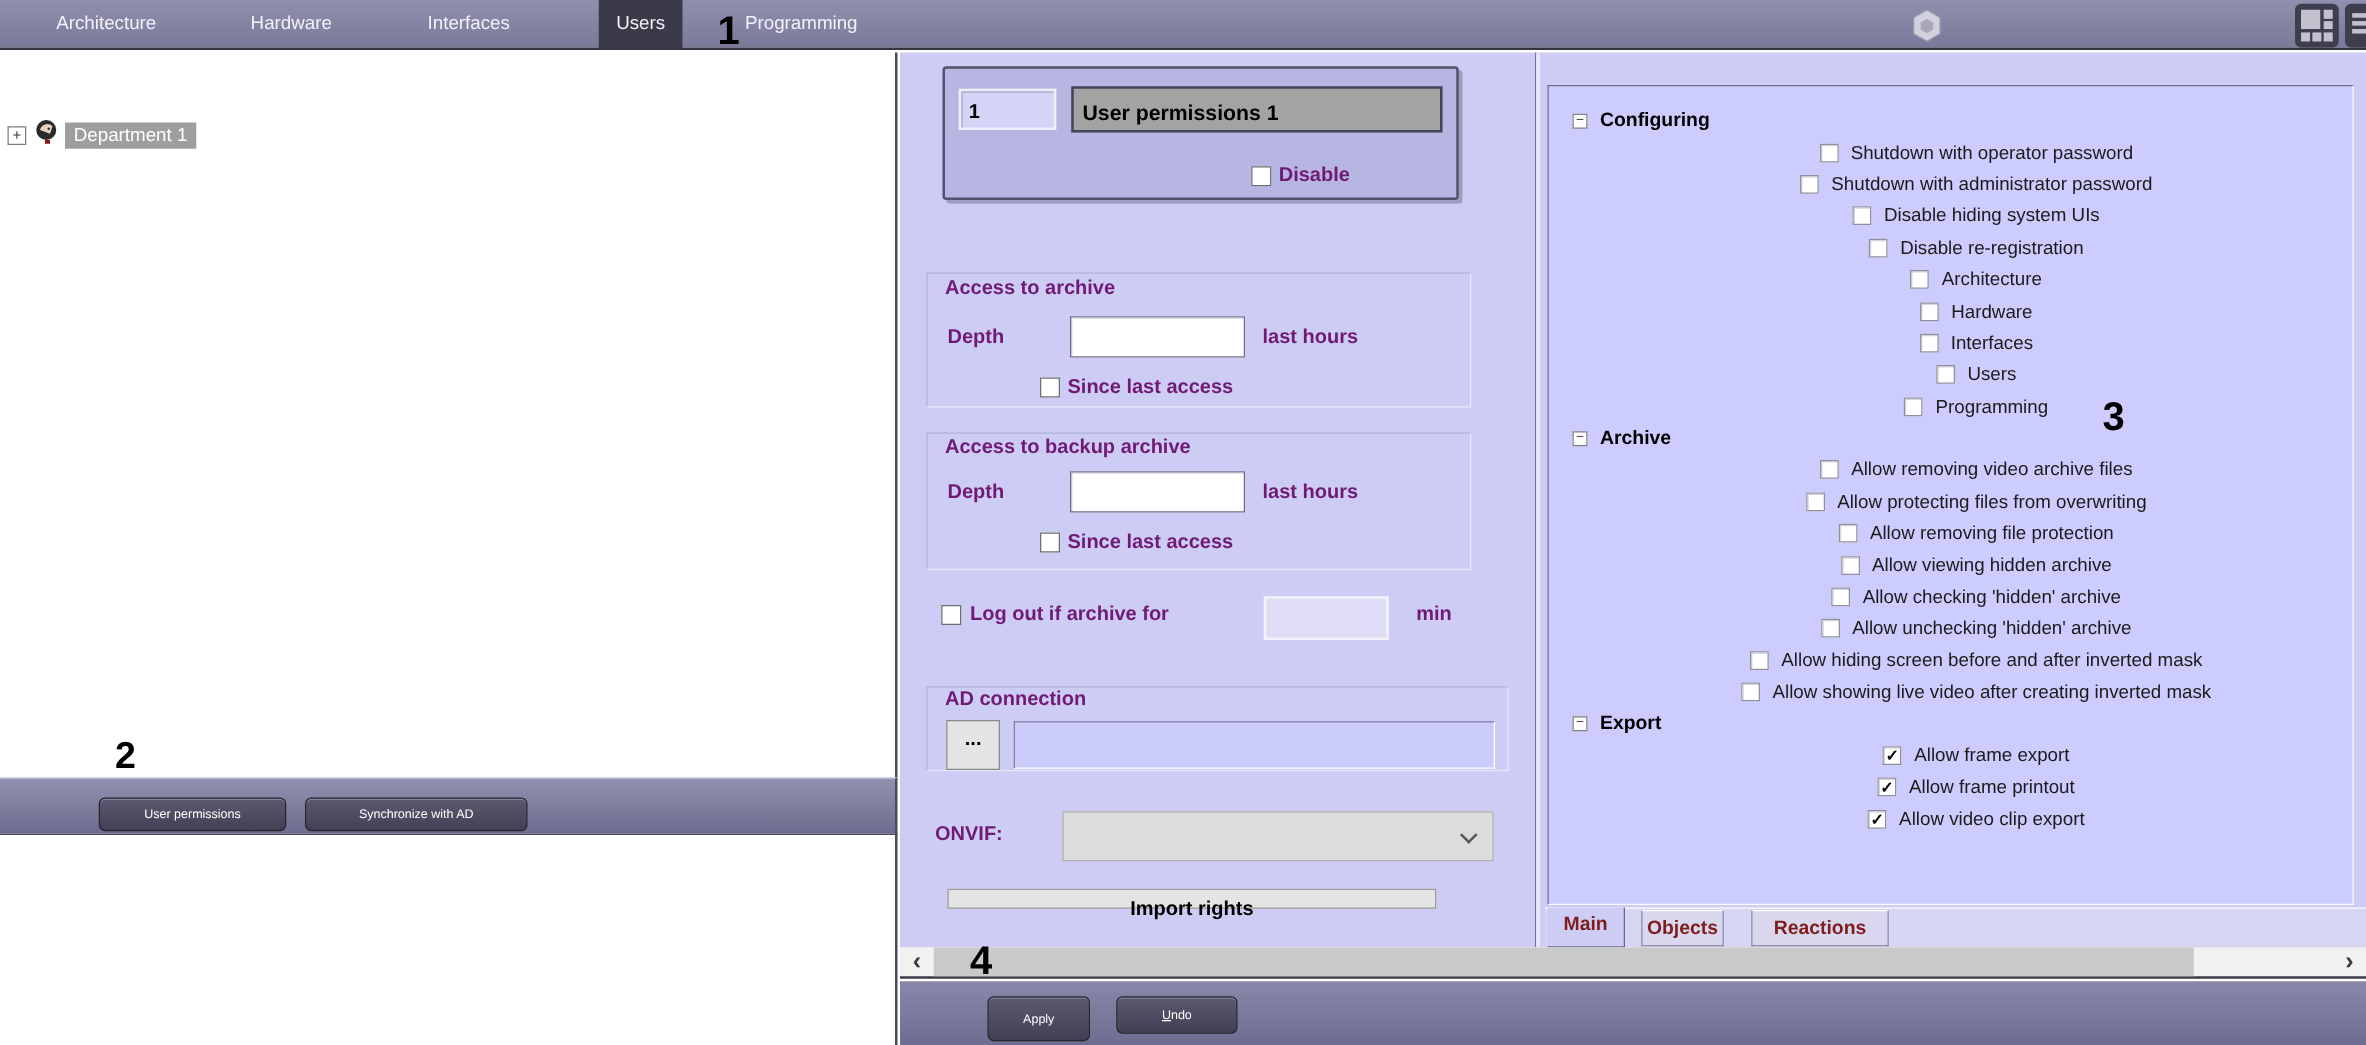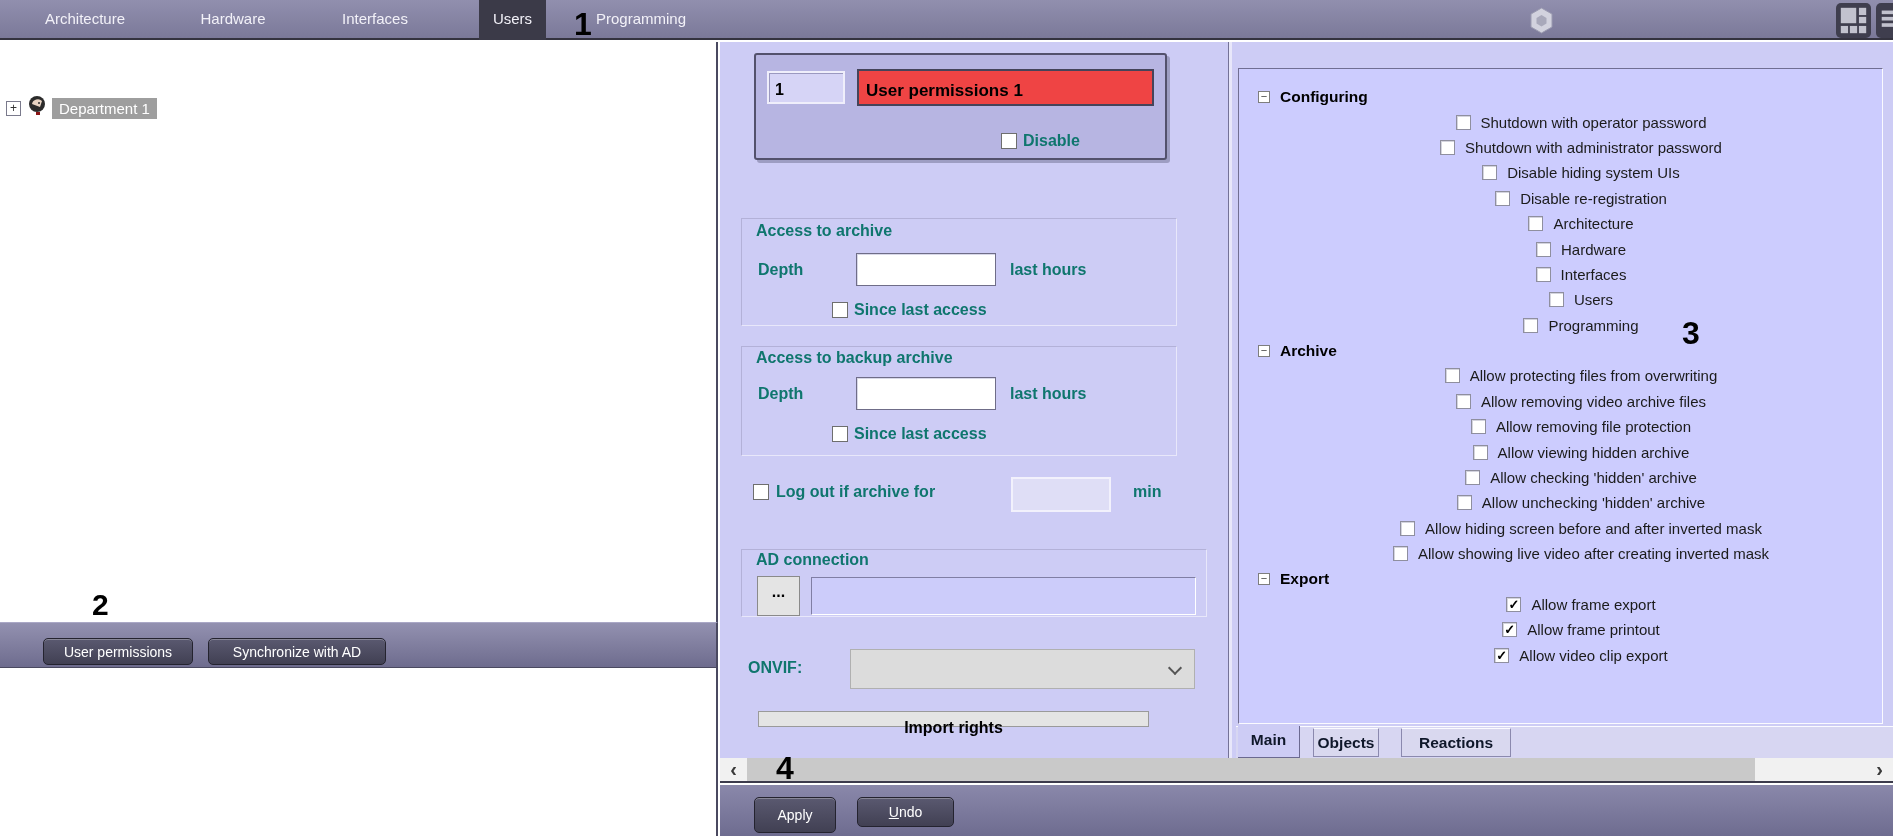--- a/index.html
+++ b/index.html
@@ -25,47 +25,47 @@
     background:#fff; border-right:2px solid #4a4960; }
   .dept-row { position:absolute; left:6px; top:54px; height:24px; display:flex; align-items:center; }
   .expand-box { width:15px; height:15px; background:#fff; border:1px solid #7a7a8c;
     font-size:12px; line-height:13px; text-align:center; color:#333; margin-right:5px; }
   .dept-label { background:#9e9e9e; color:#fff; font-size:15px; padding:2px 7px; margin-left:4px; }
 
   .left-toolbar { position:absolute; left:0; top:622px; width:718px; height:46px;
     background:linear-gradient(#9391b0,#6e6c8e); border-top:1px solid #aaa8c6;
     border-right:2px solid #4a4960; border-bottom:1px solid #4a4960; }
   .dark-btn { position:absolute; background:linear-gradient(#5a5970,#414053);
-    border:1px solid #24232f; border-radius:5px; color:#fff; font-size:14px;
+    border:1px solid #24232f; border-radius:5px; color:#fff; font-size:10px;
     display:flex; align-items:center; justify-content:center;
-    box-shadow:inset 0 1px 0 rgba(255,255,255,.28); cursor:default; }
+    box-shadow:inset 0 1px 0 rgba(255,255,255,.28); cursor:default;margin-left:36px; }
   .dark-btn .lbl { display:block; }
   .u-first::first-letter { text-decoration:underline; }
 
   .left-list { position:absolute; left:0; top:668px; width:718px; height:168px;
     background:#fff; border-right:2px solid #4a4960; }
 
   
   .main-bg { position:absolute; left:720px; top:42px; width:1173px; height:716px; background:#cdccf5; }
   .vdivider { position:absolute; left:1228px; top:42px; width:1px; height:716px; background:#747296; }
   .vdivider-light { position:absolute; left:1229px; top:42px; width:3px; height:716px; background:#e8e7fa; }
 
   
   .head-box { position:absolute; left:754px; top:53px; width:413px; height:107px;
     background:#b7b5e2; border:2px solid #53516c; border-radius:3px;
     box-shadow:3px 3px 0 rgba(70,68,100,.35); }
   .id-field { position:absolute; left:767px; top:71px; width:78px; height:33px;
     background:#d6d4f6; border:2px solid #efeefb; box-shadow:inset 1px 1px 0 #9b99c0;
     font-size:16px; font-weight:bold; padding:5px 0 0 6px; }
   .name-field { position:absolute; left:857px; top:69px; width:297px; height:37px;
-    background:#ef4444; border:2px solid #45445a; font-size:17px; font-weight:bold;
+    background:#a3a3a3; border:2px solid #45445a; font-size:17px; font-weight:bold;
     padding:6px 0 0 7px; font-family:"Liberation Sans",sans-serif; }
 
   .form-cb { position:absolute; width:16px; height:16px; background:#fff; border:1px solid #6e6e6e; }
-  .blabel { position:absolute; font-weight:bold; font-size:16px; color:#0f766e; white-space:nowrap; }
+  .blabel { position:absolute; font-weight:bold; font-size:16px; color:#701a75; white-space:nowrap; }
 
   .groupbox { position:absolute; border:1px solid; border-color:#b3b1d8 #e8e7fa #e8e7fa #b3b1d8; }
   .w-input { position:absolute; background:#fff; border:1px solid #6f6d88;
     box-shadow:inset 1px 1px 0 #d8d8e8; font-size:15px; padding-left:5px; }
   .lav-input { position:absolute; background:#dfdef6; border:2px solid #f2f1fc; font-size:15px; padding-left:5px; }
   .sunken-input { position:absolute; background:#ccccfa; border:1px solid; border-color:#807ea4 #ffffff #ffffff #807ea4; font-size:15px; padding-left:5px; }
   input { outline:none; font-family:"Liberation Sans",sans-serif; }
 
   .browse-btn { position:absolute; left:757px; top:576px; width:43px; height:40px;
     background:#e4e4e4; border:1px solid #8a8a8a; font-size:16px; font-weight:bold;
@@ -88,21 +88,21 @@
   .sec-title { margin-left:10px; font-weight:bold; font-size:15.5px; }
   .tree-item { height:25.4px; display:flex; align-items:center;justify-content:center; }
   .cb { width:15px; height:15px; margin-left:41px; background:#fff; border:1px solid #8f8f9f;
     box-shadow:inset 1px 1px 0 #d4d4de; font-size:13px; font-weight:bold; line-height:13px; text-align:center; color:#000; }
   .cb-label { margin-left:10px; font-size:15px; color:#1b1b1b; white-space:nowrap; }
 
   
   .tab-strip { position:absolute; left:1236px; top:726px; width:657px; height:32px;
     background:#d7d6f2; border-top:1px solid #fbfbff; }
   .rtab { position:absolute; height:30px; font-size:15.5px; font-weight:bold;
-    text-align:center; line-height:28px; color:#0f172a; }
+    text-align:center; line-height:28px; color:#7f1d1d; }
   .rtab.inactive { top:728px; height:29px; background:#d9d8ef; border:1px solid #8b89ae; border-top-color:#fbfbff; }
   .rtab.active { top:726px; height:32px; background:#cdccf5; border-right:1px solid #6b6990; border-bottom:1px solid #6b6990; }
 
   
   .hscroll { position:absolute; left:720px; top:758px; width:1173px; height:25px;
     background:#f1f1f1; border-bottom:2px solid #3c3b4c; }
   .hs-arrow { position:absolute; top:0; width:27px; height:23px; text-align:center;
     font-size:20px; font-weight:bold; color:#3a3a3a; line-height:22px; }
   .hs-thumb { position:absolute; left:27px; top:0; width:1008px; height:23px; background:#c9c9c9; }
   .footer { position:absolute; left:720px; top:785px; width:1173px; height:51px;
@@ -266,25 +266,25 @@
     <div class="tree-item">
       <span class="cb"></span>
       <span class="cb-label">Programming</span>
     </div>
     <div class="tree-section">
       <span class="expander">−</span>
       <span class="sec-title">Archive</span>
     </div>
     <div class="tree-item">
       <span class="cb"></span>
+      <span class="cb-label">Allow removing video archive files</span>
+    </div>
+    <div class="tree-item">
+      <span class="cb"></span>
       <span class="cb-label">Allow protecting files from overwriting</span>
-    </div>
-    <div class="tree-item">
-      <span class="cb"></span>
-      <span class="cb-label">Allow removing video archive files</span>
     </div>
     <div class="tree-item">
       <span class="cb"></span>
       <span class="cb-label">Allow removing file protection</span>
     </div>
     <div class="tree-item">
       <span class="cb"></span>
       <span class="cb-label">Allow viewing hidden archive</span>
     </div>
     <div class="tree-item">

